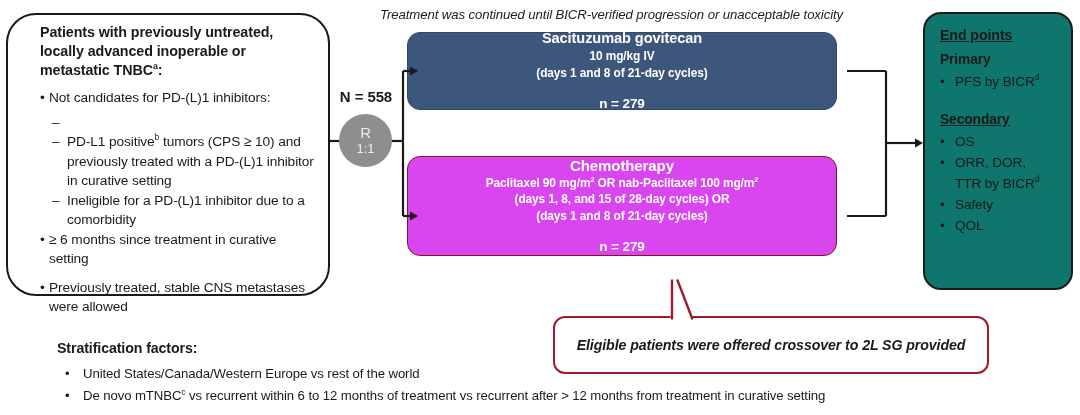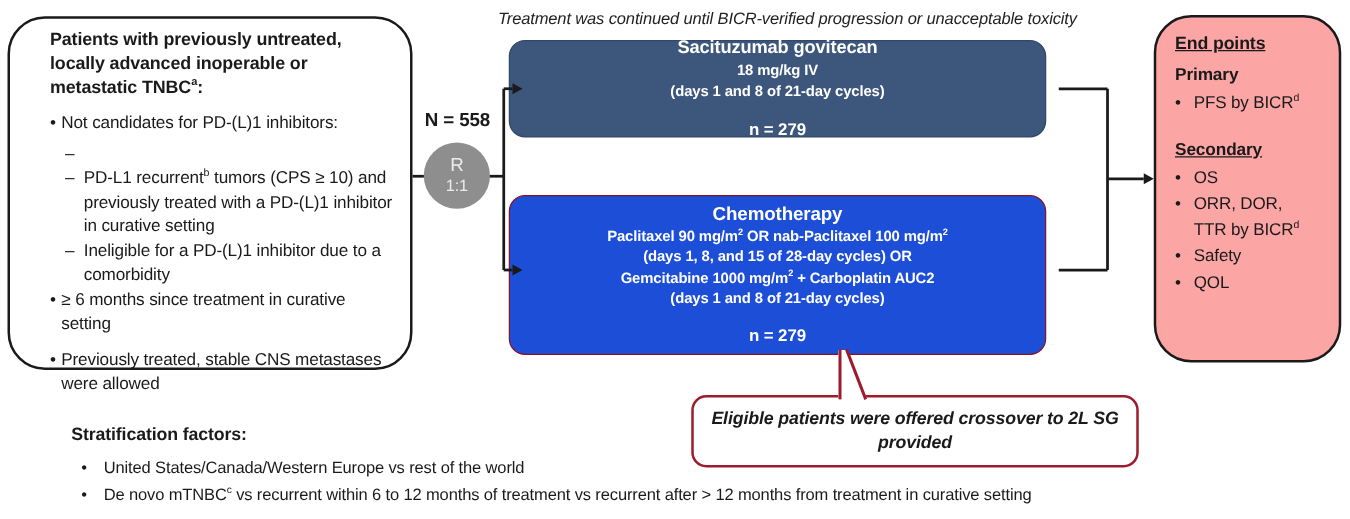--- a/index.html
+++ b/index.html
@@ -5,21 +5,21 @@
   html,body{margin:0;padding:0;background:#fff;}
   #canvas{
     position:relative;width:1080px;height:415px;background:#ffffff;
     font-family:"Liberation Sans",sans-serif;color:#1a1a1a;overflow:hidden;
     letter-spacing:-0.1px;
   }
   sup{font-size:0.62em;vertical-align:super;line-height:0;}
 
   
   .caption{
-    position:absolute;left:380px;top:7px;width:500px;text-align:center;
+    position:absolute;left:380px;top:7px;width:500px;
     font-style:italic;font-size:13.2px;color:#222;
   }
 
   
   .elig-box{
     position:absolute;left:6px;top:13px;width:324px;height:283px;box-sizing:border-box;
     border:2.2px solid #1a1a1a;border-radius:30px;background:#fff;
     padding:8px 14px 8px 32px;font-size:13.7px;line-height:19.5px;
   }
   .elig-title{font-weight:bold;font-size:14.3px;line-height:19px;margin-bottom:8px;}
@@ -40,41 +40,41 @@
   }
   .r-circle .ratio{font-size:13px;}
 
   
   .arm{
     position:absolute;left:407px;width:430px;box-sizing:border-box;border-radius:13px;
     color:#fff;text-align:center;display:flex;flex-direction:column;
     align-items:center;justify-content:center;z-index:1;
   }
   .arm-sg{top:32px;height:78px;background:#3d567c;border:1.5px solid #31486b;}
-  .arm-chemo{top:156px;height:128px;background:#1d4ed8;border:1.5px solid #871425;}
+  .arm-chemo{top:156px;height:100px;background:#d946ef;border:1.5px solid #871425;}
   .arm .t1{font-weight:bold;font-size:14.6px;line-height:19px;}
   .arm-chemo .t1{font-size:15px;}
   .arm .t2{font-weight:bold;font-size:11.9px;line-height:16.2px;}
   .arm .tn{font-weight:bold;font-size:13.5px;line-height:18px;margin-top:14px;}
 
   
   .ep-box{
     position:absolute;left:923px;top:12px;width:150px;height:278px;box-sizing:border-box;
-    background:#fca5a5;border:2px solid #1a1a1a;border-radius:30px;
+    background:#0f766e;border:2px solid #1a1a1a;border-radius:18px;
     padding:13px 6px 8px 15px;font-size:13.6px;z-index:1;
   }
   .ep-head{font-weight:bold;font-size:14.2px;text-decoration:underline;margin-bottom:9px;}
   .ep-sub{font-weight:bold;font-size:13.8px;margin-bottom:4px;}
   .ep-sub.second{margin-top:20px;text-decoration:underline;}
   .ep-li{display:flex;line-height:21px;}
   .ep-li .mk{flex:0 0 15px;}
 
   
   .note-box{
-    position:absolute;left:553px;top:316px;width:358px;height:58px;box-sizing:border-box;
+    position:absolute;left:553px;top:316px;width:436px;height:58px;box-sizing:border-box;
     border:2.4px solid #9e1b2e;border-radius:12px;background:#fff;z-index:1;
     display:flex;flex-direction:column;align-items:center;justify-content:center;
     font-weight:bold;font-style:italic;font-size:14.2px;line-height:19px;text-align:center;
   }
 
   
   .strat{position:absolute;left:57px;top:340px;width:1000px;font-size:13.2px;}
   .strat-head{font-weight:bold;font-size:14.2px;margin-bottom:7px;}
   .strat .li{line-height:21.5px;}
   .strat .li .mk{flex:0 0 10px;margin-left:8px;margin-right:8px;}
@@ -96,21 +96,21 @@
       <span class="mk">•</span>
       <span>Not candidates for PD-(L)1 inhibitors:</span>
     </div>
 
     <div class="sub">
       <div class="li">
         <span class="mk">–</span>
       </div>
       <div class="li">
         <span class="mk">–</span>
-        <span><span>PD-L1 recurrent</span><sup>b</sup><span> tumors (CPS ≥ 10) and previously treated with a PD-(L)1 inhibitor in curative setting</span></span>
+        <span><span>PD-L1 positive</span><sup>b</sup><span> tumors (CPS ≥ 10) and previously treated with a PD-(L)1 inhibitor in curative setting</span></span>
       </div>
       <div class="li">
         <span class="mk">–</span>
         <span>Ineligible for a PD-(L)1 inhibitor due to a comorbidity</span>
       </div>
     </div>
 
     <div class="li">
       <span class="mk">•</span>
       <span>≥ 6 months since treatment in curative setting</span>
@@ -123,30 +123,29 @@
   </div>
 
   <div class="n-label">N = 558</div>
   <div class="r-circle">
     <span>R</span>
     <span class="ratio">1:1</span>
   </div>
 
   <div class="arm arm-sg">
     <div class="t1">Sacituzumab govitecan</div>
-    <div class="t2">18 mg/kg IV</div>
+    <div class="t2">10 mg/kg IV</div>
     <div class="t2">(days 1 and 8 of 21-day cycles)</div>
     <div class="tn">n = 279</div>
   </div>
 
   <div class="arm arm-chemo">
     <div class="t1">Chemotherapy</div>
     <div class="t2"><span>Paclitaxel 90 mg/m</span><sup>2</sup><span> OR nab-Paclitaxel 100 mg/m</span><sup>2</sup></div>
     <div class="t2">(days 1, 8, and 15 of 28-day cycles) OR</div>
-    <div class="t2"><span>Gemcitabine 1000 mg/m</span><sup>2</sup><span> + Carboplatin AUC2</span></div>
     <div class="t2">(days 1 and 8 of 21-day cycles)</div>
     <div class="tn">n = 279</div>
   </div>
 
   <div class="ep-box">
     <div class="ep-head">End points</div>
     <div class="ep-sub">Primary</div>
     <div class="ep-li">
       <span class="mk">•</span>
       <span><span>PFS by BICR</span><sup>d</sup></span>

